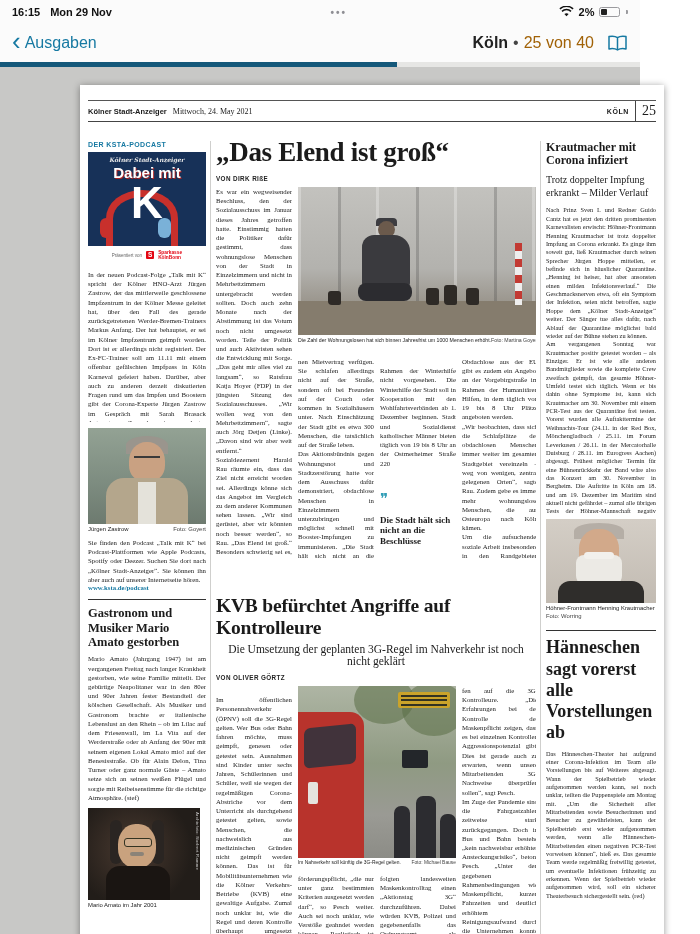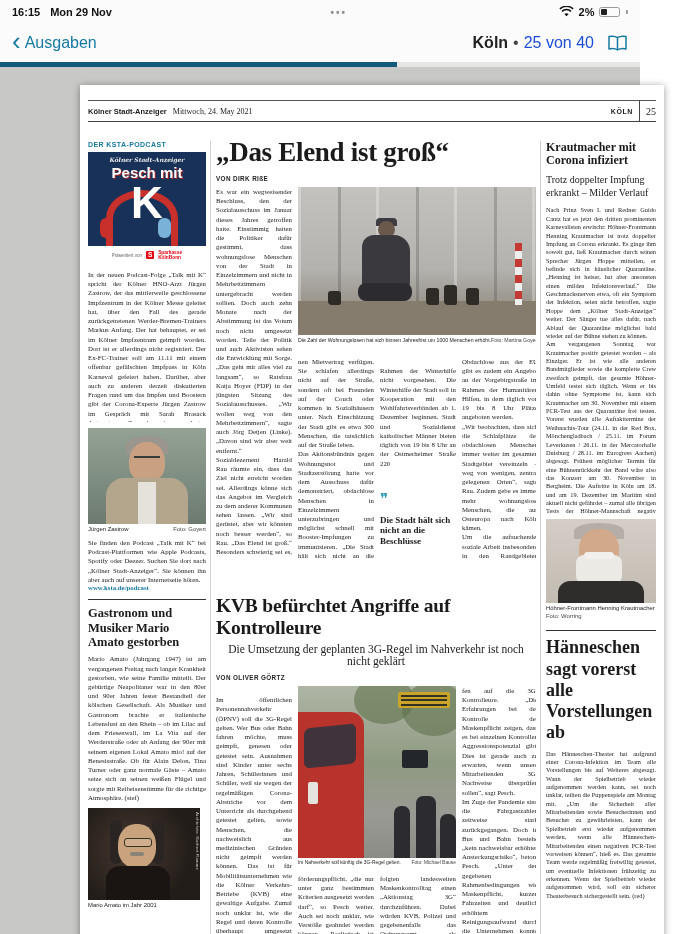--- a/index.html
+++ b/index.html
@@ -13,36 +13,36 @@
   .batt{position:relative;width:21px;height:10px;border:1px solid #9a9a9e;border-radius:2.5px;display:flex;align-items:center;padding:1px;box-sizing:border-box;}
   .batt-fill{height:100%;width:31%;background:#222;border-radius:1px;}
   .batt-tip{width:1.5px;height:4px;background:#9a9a9e;border-radius:0 1px 1px 0;margin-left:1px;}
   
   .navbar{position:absolute;top:24px;left:0;right:0;height:38px;background:#fbfbfb;display:flex;align-items:center;justify-content:space-between;padding:0 12px;box-sizing:border-box;}
   .nav-back{display:flex;align-items:center;color:#1679a2;font-size:16px;cursor:pointer;}
   .chev{font-size:26px;line-height:16px;margin-right:4px;font-weight:400;transform:translateY(-2px);}
   .nav-right{display:flex;align-items:center;gap:5px;font-size:16px;color:#222;}
   .nav-edition{font-weight:700;}
   .nav-sep{color:#444;}
-  .nav-page{color:#1d4ed8;}
+  .nav-page{color:#a16207;}
   .book-ic{margin-left:8px;display:flex;align-items:center;}
   
   .progress{position:absolute;top:62px;left:0;right:0;height:5px;background:#e6e6e4;}
   .progress-fill{height:100%;background:#14587a;}
   
   .canvas{position:absolute;top:67px;left:0;right:0;bottom:0;background:#c8c8c6;}
   .page{position:absolute;left:80px;top:18px;width:584px;height:860px;background:#fff;box-shadow:0 1px 7px rgba(0,0,0,.4);overflow:hidden;color:#1b1b1b;}
   
   .folio{position:absolute;left:8px;right:8px;top:15px;height:20px;border-top:1px solid #555;border-bottom:1px solid #444;display:flex;align-items:center;justify-content:space-between;font-family:"Liberation Serif",serif;}
   .folio-left{display:flex;align-items:baseline;gap:6px;font-size:8px;}
   .folio-paper{font-weight:700;font-family:"Liberation Sans",sans-serif;font-size:7.5px;}
   .folio-right{display:flex;align-items:center;gap:6px;height:100%;}
   .folio-section{font-family:"Liberation Sans",sans-serif;font-weight:700;font-size:7px;letter-spacing:.6px;}
   .folio-vr{width:1px;height:100%;background:#444;}
-  .folio-page{font-size:10px;}
+  .folio-page{font-size:14px;}
   
   .vrule{position:absolute;width:1px;background:#cfcfcd;top:56px;bottom:0;}
   .left-rail{position:absolute;left:8px;top:56px;width:118px;height:790px;overflow:hidden;}
   .main-col{position:absolute;left:136px;top:52px;width:320px;}
   .right-rail{position:absolute;left:466px;top:56px;width:110px;height:790px;overflow:hidden;}
   
   .kicker{color:#1679a2;font-size:7px;font-weight:700;letter-spacing:.4px;margin-bottom:4px;}
   .cover{width:118px;height:112px;position:relative;overflow:hidden;}
   .cover-top{position:absolute;inset:0 0 18px 0;background:#173158;color:#fff;text-align:center;overflow:hidden;}
   .cover-mast{font-family:"DejaVu Serif",serif;font-style:italic;font-weight:700;font-size:6px;margin-top:4px;color:#e8e8e8;}
@@ -192,21 +192,21 @@
       </div>
 
       <div class="vrule" style="left:130px;"></div>
       <div class="vrule" style="left:460px;"></div>
 
       <div class="left-rail">
         <div class="kicker">DER KSTA-PODCAST</div>
         <div class="cover">
           <div class="cover-top">
             <div class="cover-mast">Kölner Stadt-Anzeiger</div>
-            <div class="cover-title">Pesch mit</div>
+            <div class="cover-title">Dabei mit</div>
             <div class="phone-arc"></div>
             <div class="phone-pad1"></div>
             <div class="phone-pad2"></div>
             <div class="cover-k">K</div>
           </div>
           <div class="cover-strip">
             <span class="presented">Präsentiert von</span>
             <span class="spk-logo">S</span>
             <span class="spk-name">
               <span>Sparkasse</span><br>

